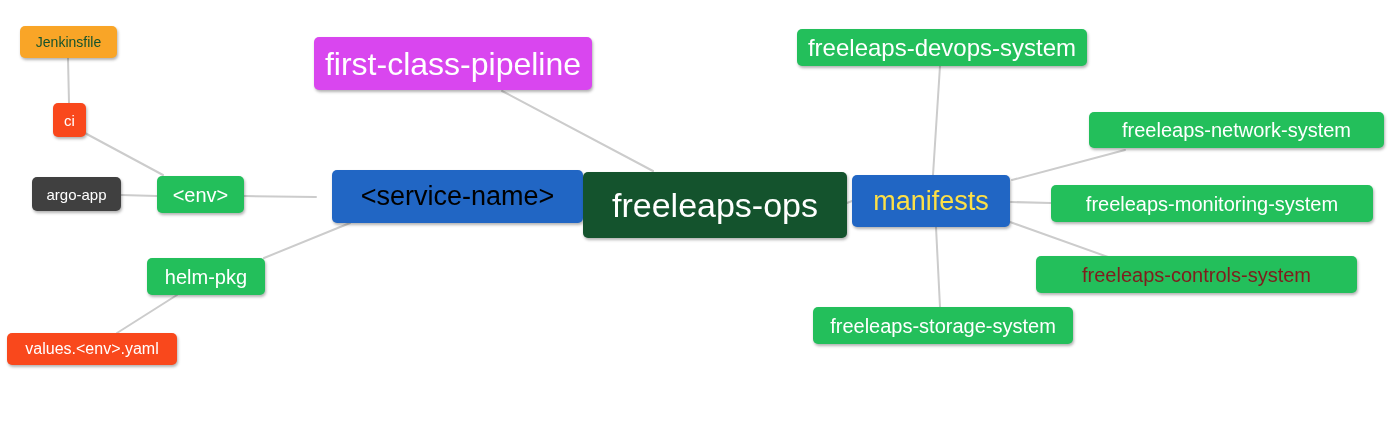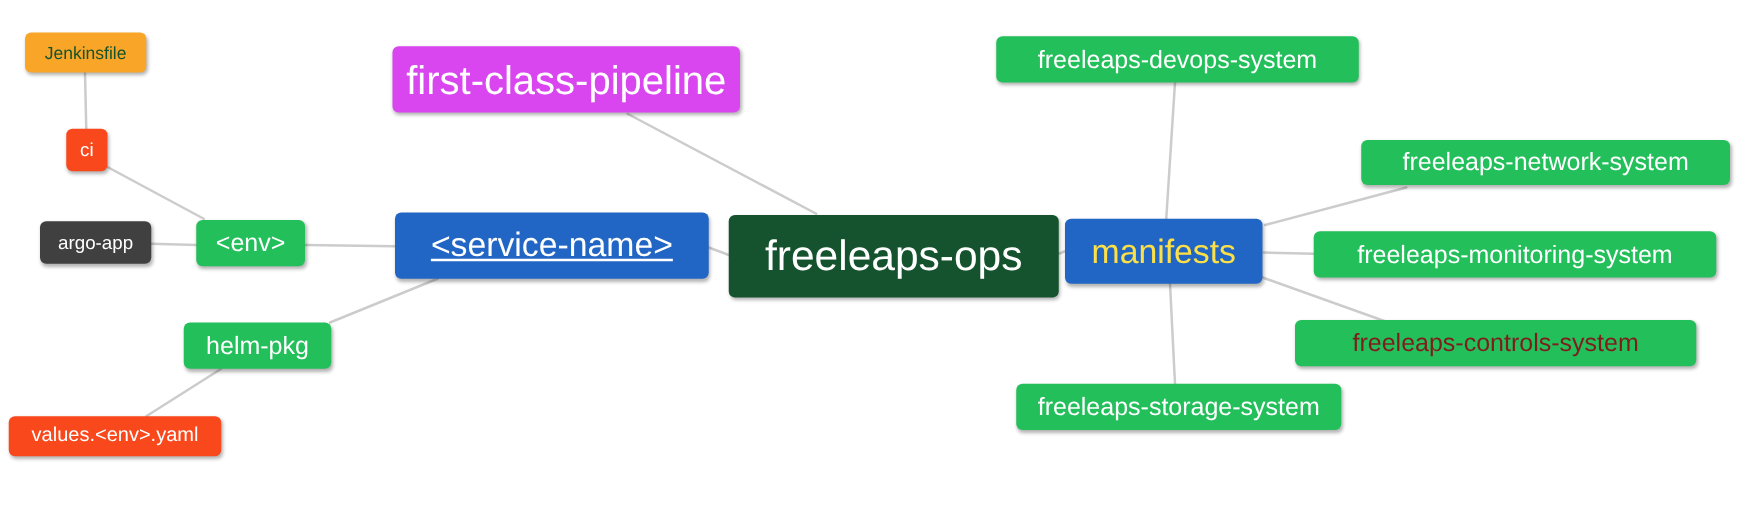--- a/index.html
+++ b/index.html
@@ -63,22 +63,22 @@
       <line x1="936" y1="227" x2="940" y2="307" stroke="#CCCCCC" stroke-width="2" stroke-linecap="round"></line>
     </svg>
   <div id="node-layer">
       <div class="node" style="left: 20px; top: 26px; width: 97px; height: 32px; font-size: 14px; background: rgb(249, 165, 39); color: #14532d;">Jenkinsfile</div>
       <div class="node" style="left: 53px; top: 103px; width: 33px; height: 34px; font-size: 15px; background: rgb(249, 72, 28); color: rgb(255, 255, 255);">ci</div>
       <div class="node" style="left: 32px; top: 177px; width: 89px; height: 34px; font-size: 15px; background: #404040; color: rgb(255, 255, 255);">argo-app</div>
       <div class="node" style="left: 147px; top: 258px; width: 118px; height: 37px; font-size: 20px; background: rgb(35, 191, 91); color: rgb(255, 255, 255);">helm-pkg</div>
       <div class="node" style="left: 157px; top: 176px; width: 87px; height: 37px; font-size: 20px; background: rgb(35, 191, 91); color: rgb(255, 255, 255);">&lt;env&gt;</div>
       <div class="node" style="left: 7px; top: 333px; width: 170px; height: 32px; font-size: 16px; background: rgb(249, 72, 28); color: rgb(255, 255, 255);">values.&lt;env&gt;.yaml</div>
       <div class="node" style="left: 314px; top: 37px; width: 278px; height: 53px; font-size: 32px; background: #d946ef; color: rgb(255, 255, 255);">first-class-pipeline</div>
-      <div class="node" style="left: 316px; top: 170px; width: 251px; height: 53px; font-size: 27px; background: rgb(33, 102, 196); color: #ffffff; text-decoration: underline;">&lt;service-name&gt;</div>
+      <div class="node" style="left: 332px; top: 170px; width: 251px; height: 53px; font-size: 27px; background: rgb(33, 102, 196); color: #000000;">&lt;service-name&gt;</div>
       <div class="node" style="left: 583px; top: 172px; width: 264px; height: 66px; font-size: 34px; background: #14532d; color: rgb(255, 255, 255);">freeleaps-ops</div>
       <div class="node" style="left: 852px; top: 175px; width: 158px; height: 52px; font-size: 27px; background: rgb(33, 102, 196); color: #fde047;">manifests</div>
-      <div class="node" style="left: 797px; top: 29px; width: 290px; height: 37px; font-size: 20px; background: rgb(35, 191, 91); color: rgb(255, 255, 255);">freeleaps-devops-system</div>
+      <div class="node" style="left: 797px; top: 29px; width: 290px; height: 37px; font-size: 24px; background: rgb(35, 191, 91); color: rgb(255, 255, 255);">freeleaps-devops-system</div>
       <div class="node" style="left: 1053px; top: 112px; width: 295px; height: 36px; font-size: 20px; background: rgb(35, 191, 91); color: rgb(255, 255, 255); margin-left: 36px;">freeleaps-network-system</div>
       <div class="node" style="left: 1051px; top: 185px; width: 322px; height: 37px; font-size: 20px; background: rgb(35, 191, 91); color: rgb(255, 255, 255);">freeleaps-monitoring-system</div>
       <div class="node" style="left: 1036px; top: 256px; width: 321px; height: 37px; font-size: 20px; background: rgb(35, 191, 91); color: #7f1d1d;">freeleaps-controls-system</div>
       <div class="node" style="left: 813px; top: 307px; width: 260px; height: 37px; font-size: 20px; background: rgb(35, 191, 91); color: rgb(255, 255, 255);">freeleaps-storage-system</div>
     </div>
 </div>
 
 </body></html>

